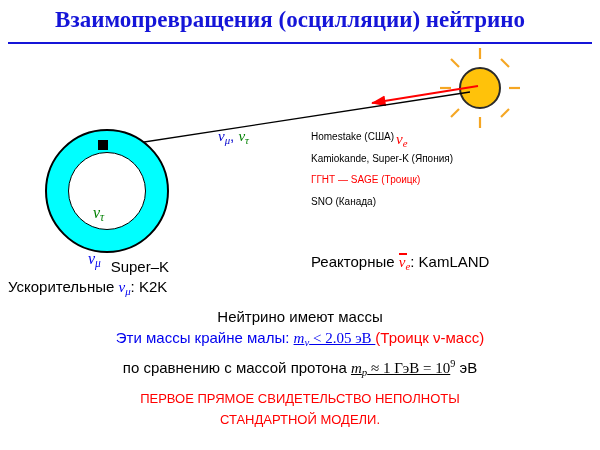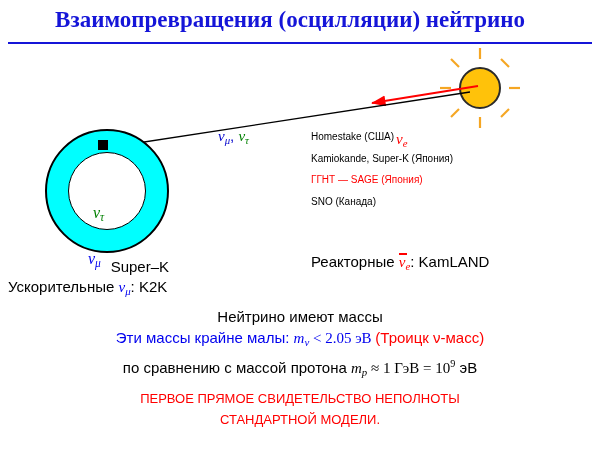--- a/index.html
+++ b/index.html
@@ -72,21 +72,21 @@
     position:absolute;left:0px;top:-1px;width:8px;height:1.6px;background:#ff0000;
   }
 
   
   #mass-block{position:absolute;left:0;top:306px;width:600px;text-align:center;}
   #mass-l1{font-size:15px;color:#000;line-height:21px;}
   #mass-l2{font-size:15px;color:#0000ee;line-height:21px;white-space:nowrap;}
   #mass-l2 .red{color:#ff0000;}
   #mass-l3{font-size:15px;color:#000;line-height:22px;white-space:nowrap;}
   .sup{font-size:0.68em;vertical-align:0.55em;font-family:"Liberation Serif", serif;}
-  .mserif{font-family:"Liberation Serif", serif;}
+  .mserif{font-family:"Liberation Serif", serif;text-decoration:underline;}
 
   
   #conclusion{
     position:absolute;left:0;top:388px;width:600px;text-align:center;color:#ff0000;
     font-size:13px;line-height:21px;
   }
 </style>
 </head>
 <body>
 
@@ -160,21 +160,21 @@
 
   <div id="lbl-superk">Super–K</div>
 
   <div id="lbl-k2k">
     <span>Ускорительные </span><span class="nu mathi"><span>ν</span><span class="sub">μ</span></span><span>: K2K</span>
   </div>
 
   <div id="exp-list">
     <div class="exp-row">Homestake (США)</div>
     <div class="exp-row">Kamiokande, Super-K (Япония)</div>
-    <div class="exp-row red">ГГНТ — SAGE (Япония)</div>
+    <div class="exp-row red">ГГНТ — SAGE (Троицк)</div>
     <div class="exp-row">SNO (Канада)</div>
   </div>
 
   <div id="reactor-row">
     <span>Реакторные </span><span class="nu mathi"><span class="bar"></span><span>ν</span><span class="sub">e</span></span><span>: KamLAND</span>
   </div>
 
   <div id="mass-block">
     <div id="mass-l1">Нейтрино имеют массы</div>
     <div id="mass-l2">

